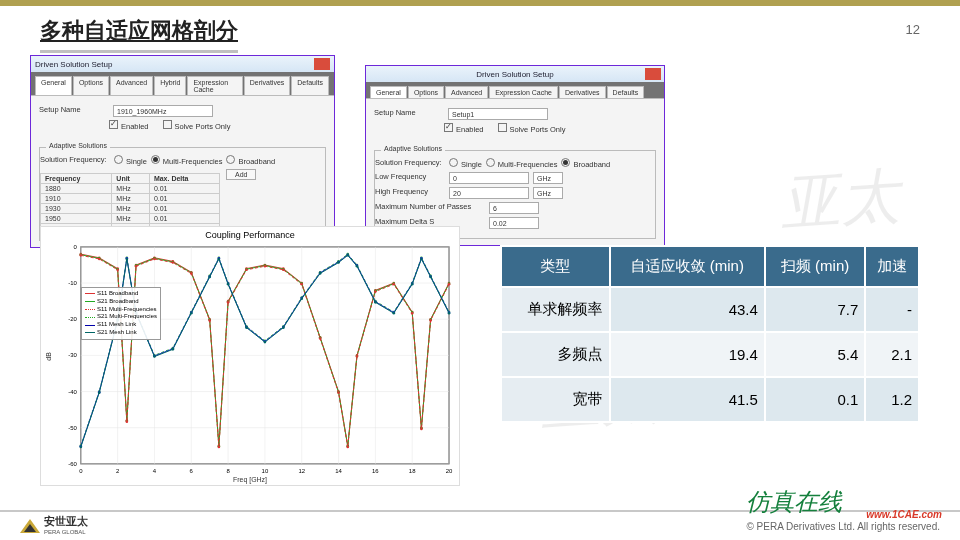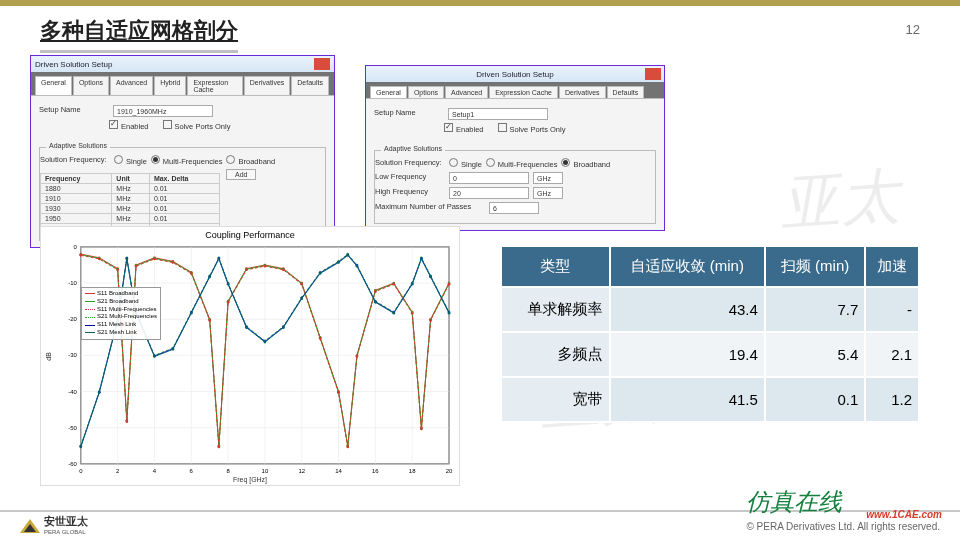--- a/index.html
+++ b/index.html
@@ -185,20 +185,24 @@
             <span class="inp" style="width:30px">GHz</span>
           </div>
         <div class="row">
             <span class="lbl">High Frequency</span>
             <span class="inp" style="width:80px">20</span>
             <span class="inp" style="width:30px">GHz</span>
           </div>
         <div class="row">
             <span style="width:110px">Maximum Number of Passes</span>
             <span class="inp" style="width:50px">6</span>
+          </div>
+        <div class="row">
+            <span style="width:110px">Maximum Delta S</span>
+            <span class="inp" style="width:50px">0.02</span>
           </div>
       </div>
     </div>
   </div>
 
   <div class="wm-small">1CAE . COM</div>
 
   <div class="chart-area">
     <div class="chart-title">Coupling Performance</div>
     <svg id="chart-svg" viewBox="0 0 420 260" style="position:absolute;inset:0;">

